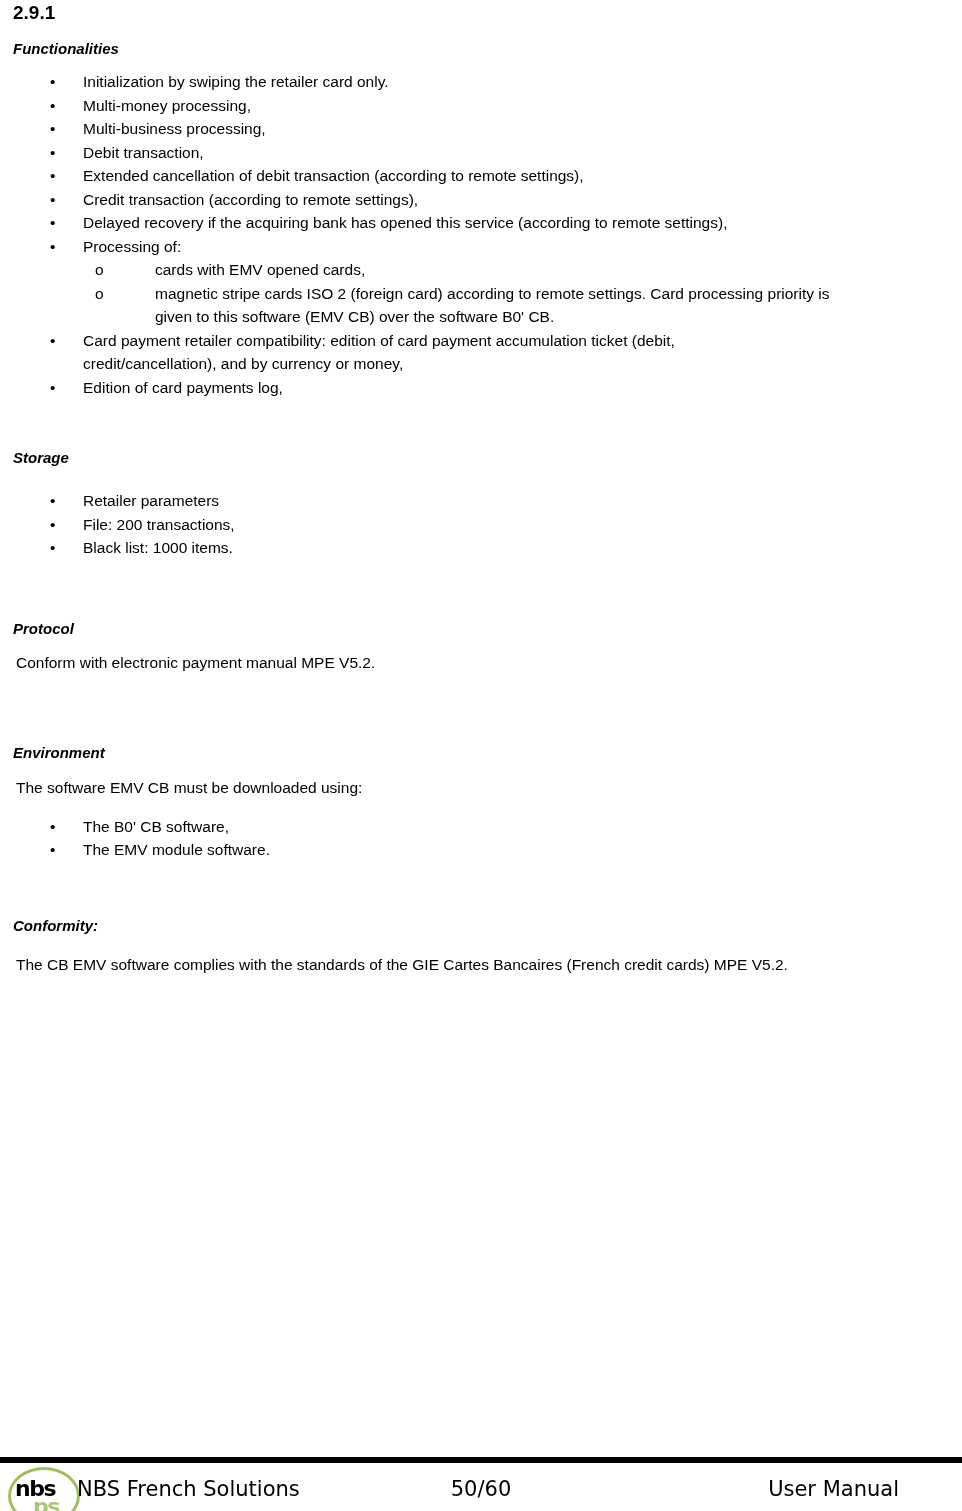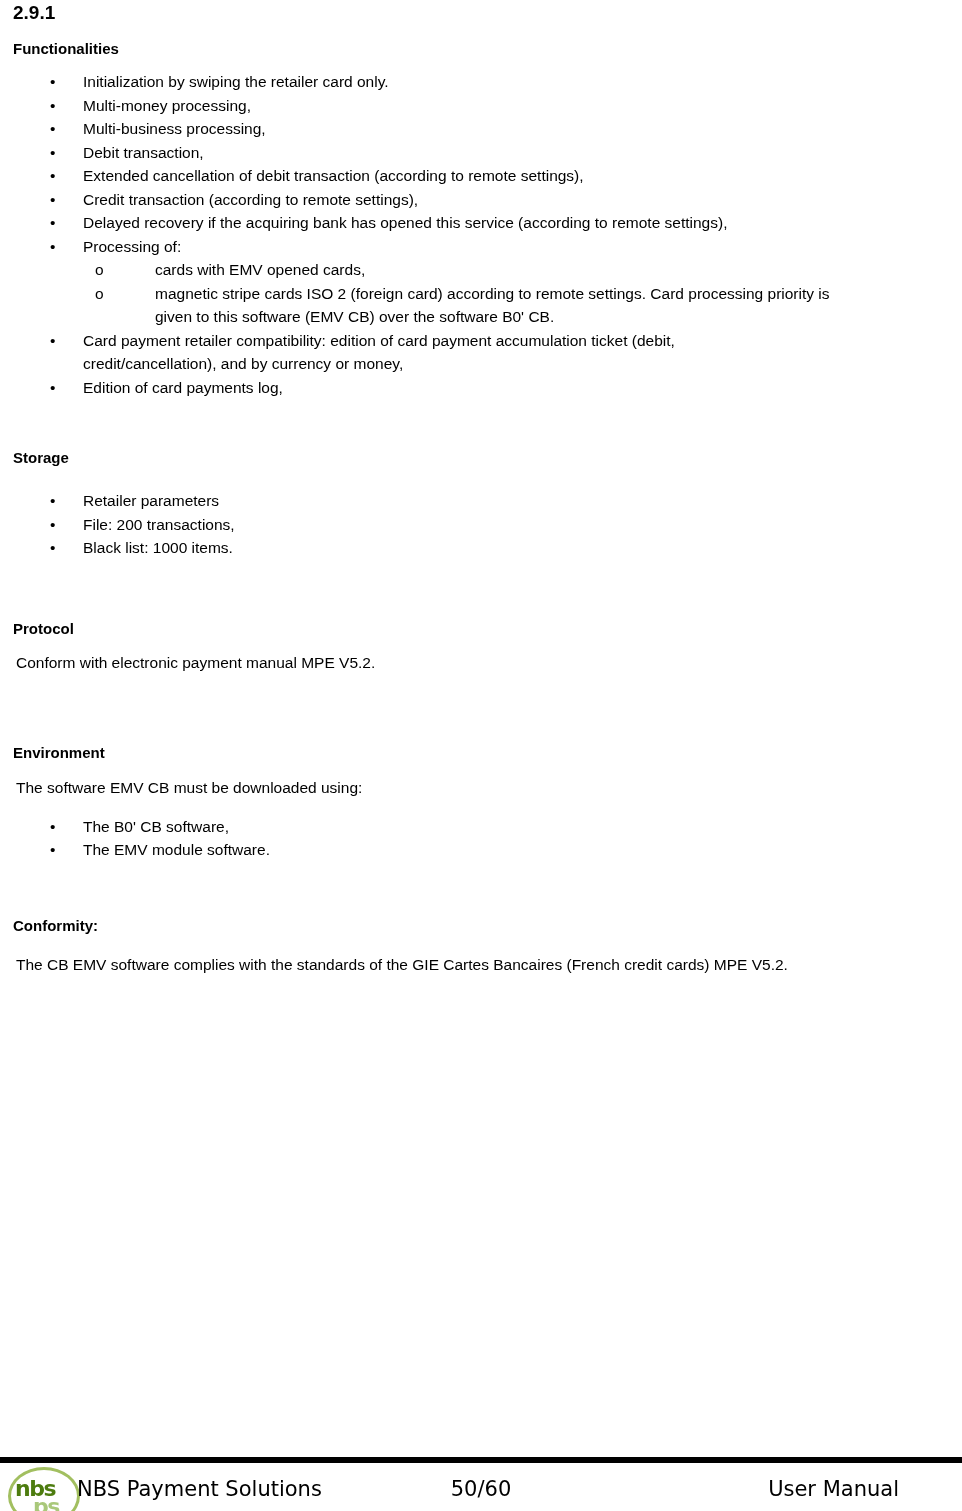--- a/index.html
+++ b/index.html
@@ -9,21 +9,21 @@
     font-family: "Liberation Sans", sans-serif;
     font-size: 15.5px;
     position: relative;
     overflow: hidden;
   }
   .page { padding: 2px 45px 0 13px; }
 
   .h1 { margin: 0; font-size: 19px; font-weight: bold; display: flex; }
   .h1-num { width: 60px; flex: 0 0 auto; }
 
-  .h2 { margin: 0; font-size: 15px; font-weight: bold; }
+  .h2 { margin: 0; font-size: 15px; font-weight: bold; font-style: italic; }
   .mt-func { margin-top: 16px; }
   .mt-storage { margin-top: 50px; }
   .mt-protocol { margin-top: 60px; }
   .mt-env { margin-top: 70px; }
   .mt-conf { margin-top: 55px; }
 
   p { margin: 3px; }
   .protocol-body { margin-top: 14px; line-height: 23px; }
   .env-intro { margin-top: 15px; line-height: 23px; }
   .conformity-body { margin-top: 12px; line-height: 37px; max-width: 795px; }
@@ -53,21 +53,21 @@
   .footer-doc { position: absolute; right: 63px; top: 7px; white-space: nowrap; }
 
   .logo { position: absolute; left: 8px; top: -3px; width: 72px; height: 58px; }
   .logo-ring {
     position: absolute; left: 0; top: 0; width: 66px; height: 52px;
     border: 3px solid #a2bf60; border-radius: 50%; background: #ffffff;
   }
   .logo-nbs {
     position: absolute; left: 7px; top: 9px;
     font-family: "DejaVu Sans", sans-serif; font-weight: bold; font-size: 22px;
-    letter-spacing: -1.5px; color: #4d7c0f;
+    letter-spacing: -1.5px; color: #000000;
   }
   .logo-ps {
     position: absolute; left: 25px; top: 27px;
     font-family: "DejaVu Sans", sans-serif; font-weight: bold; font-size: 22px;
     letter-spacing: -1.5px; color: #a9c87a;
   }
 </style>
 </head>
 <body>
 
@@ -172,16 +172,16 @@
 </div>
 
 <div class="footer-rule"></div>
 
 <div class="footer-row">
   <div class="logo">
     <div class="logo-ring"></div>
     <span class="logo-nbs">nbs</span>
     <span class="logo-ps">ps</span>
   </div>
-  <span class="footer-company">NBS Payment Solutions</span>
+  <span class="footer-company">NBS French Solutions</span>
   <span class="footer-page">50/60</span>
   <span class="footer-doc">User Manual</span>
 </div>
 
 </body></html>

